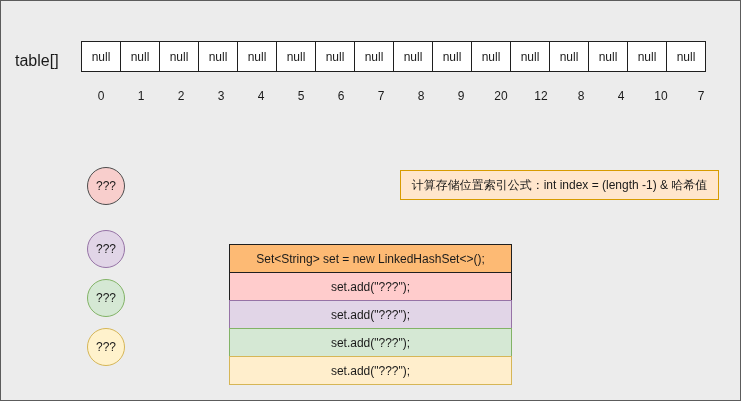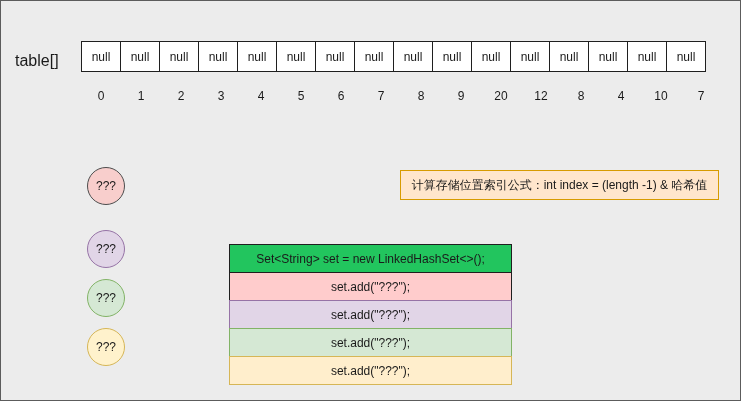--- a/index.html
+++ b/index.html
@@ -166,20 +166,20 @@
   <div id="nodes-layer">
       <div class="node-circle" style="left: 86px; top: 166px; background: rgb(248, 206, 204); border: 1px solid rgb(77, 77, 77);">???</div>
       <div class="node-circle" style="left: 86px; top: 229px; background: rgb(225, 213, 231); border: 1px solid rgb(150, 115, 166);">???</div>
       <div class="node-circle" style="left: 86px; top: 278px; background: rgb(213, 232, 212); border: 1px solid rgb(130, 179, 102);">???</div>
       <div class="node-circle" style="left: 86px; top: 327px; background: rgb(255, 242, 204); border: 1px solid rgb(214, 182, 86);">???</div>
     </div>
 
   <div id="formula-box">计算存储位置索引公式：int index = (length -1) &amp; 哈希值</div>
 
   <div id="code-block">
-      <div class="code-row" style="background: #22c55e; border: 1px solid rgb(31, 31, 31);">Set&lt;String&gt; set = new LinkedHashSet&lt;&gt;();</div>
+      <div class="code-row" style="background: #fdba74; border: 1px solid rgb(31, 31, 31);">Set&lt;String&gt; set = new LinkedHashSet&lt;&gt;();</div>
       <div class="code-row" style="background: rgb(255, 204, 204); border: 1px solid rgb(31, 31, 31);">set.add("???");</div>
       <div class="code-row" style="background: rgb(225, 213, 231); border: 1px solid rgb(150, 115, 166);">set.add("???");</div>
       <div class="code-row" style="background: rgb(213, 232, 212); border: 1px solid rgb(130, 179, 102);">set.add("???");</div>
       <div class="code-row" style="background: rgb(255, 238, 204); border: 1px solid rgb(214, 182, 86);">set.add("???");</div>
     </div>
 
 </div>
 
 </body></html>

